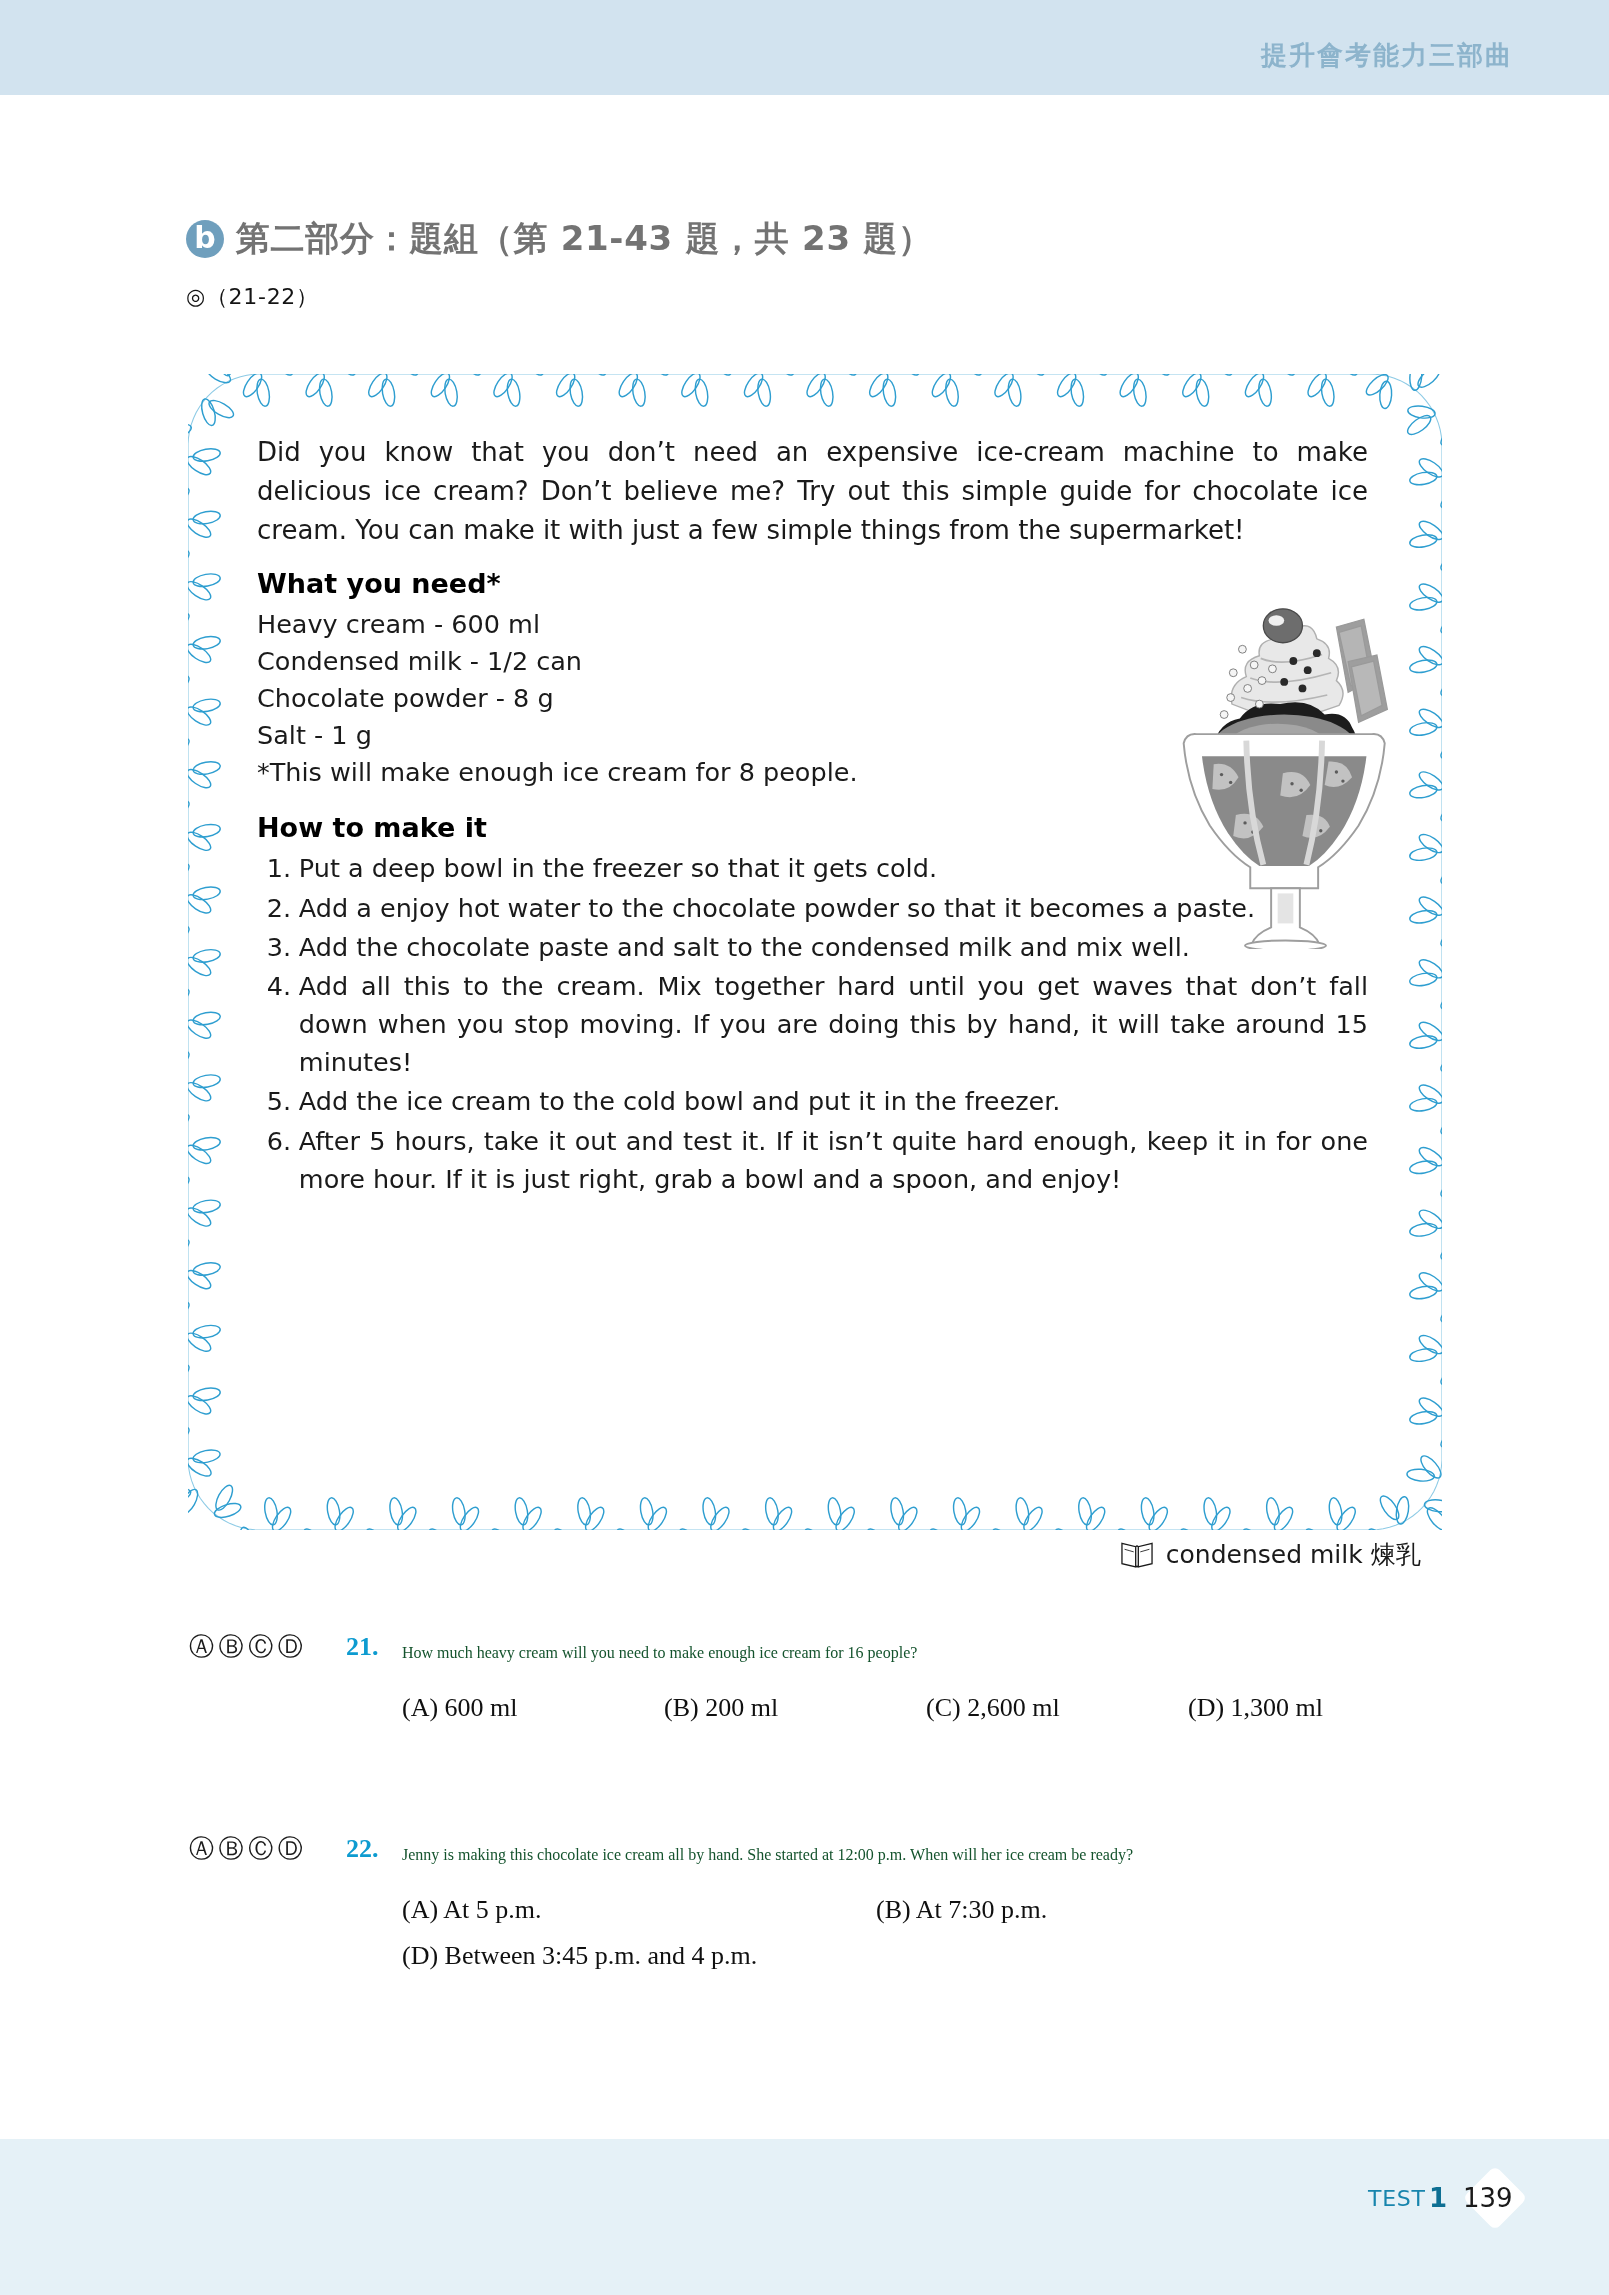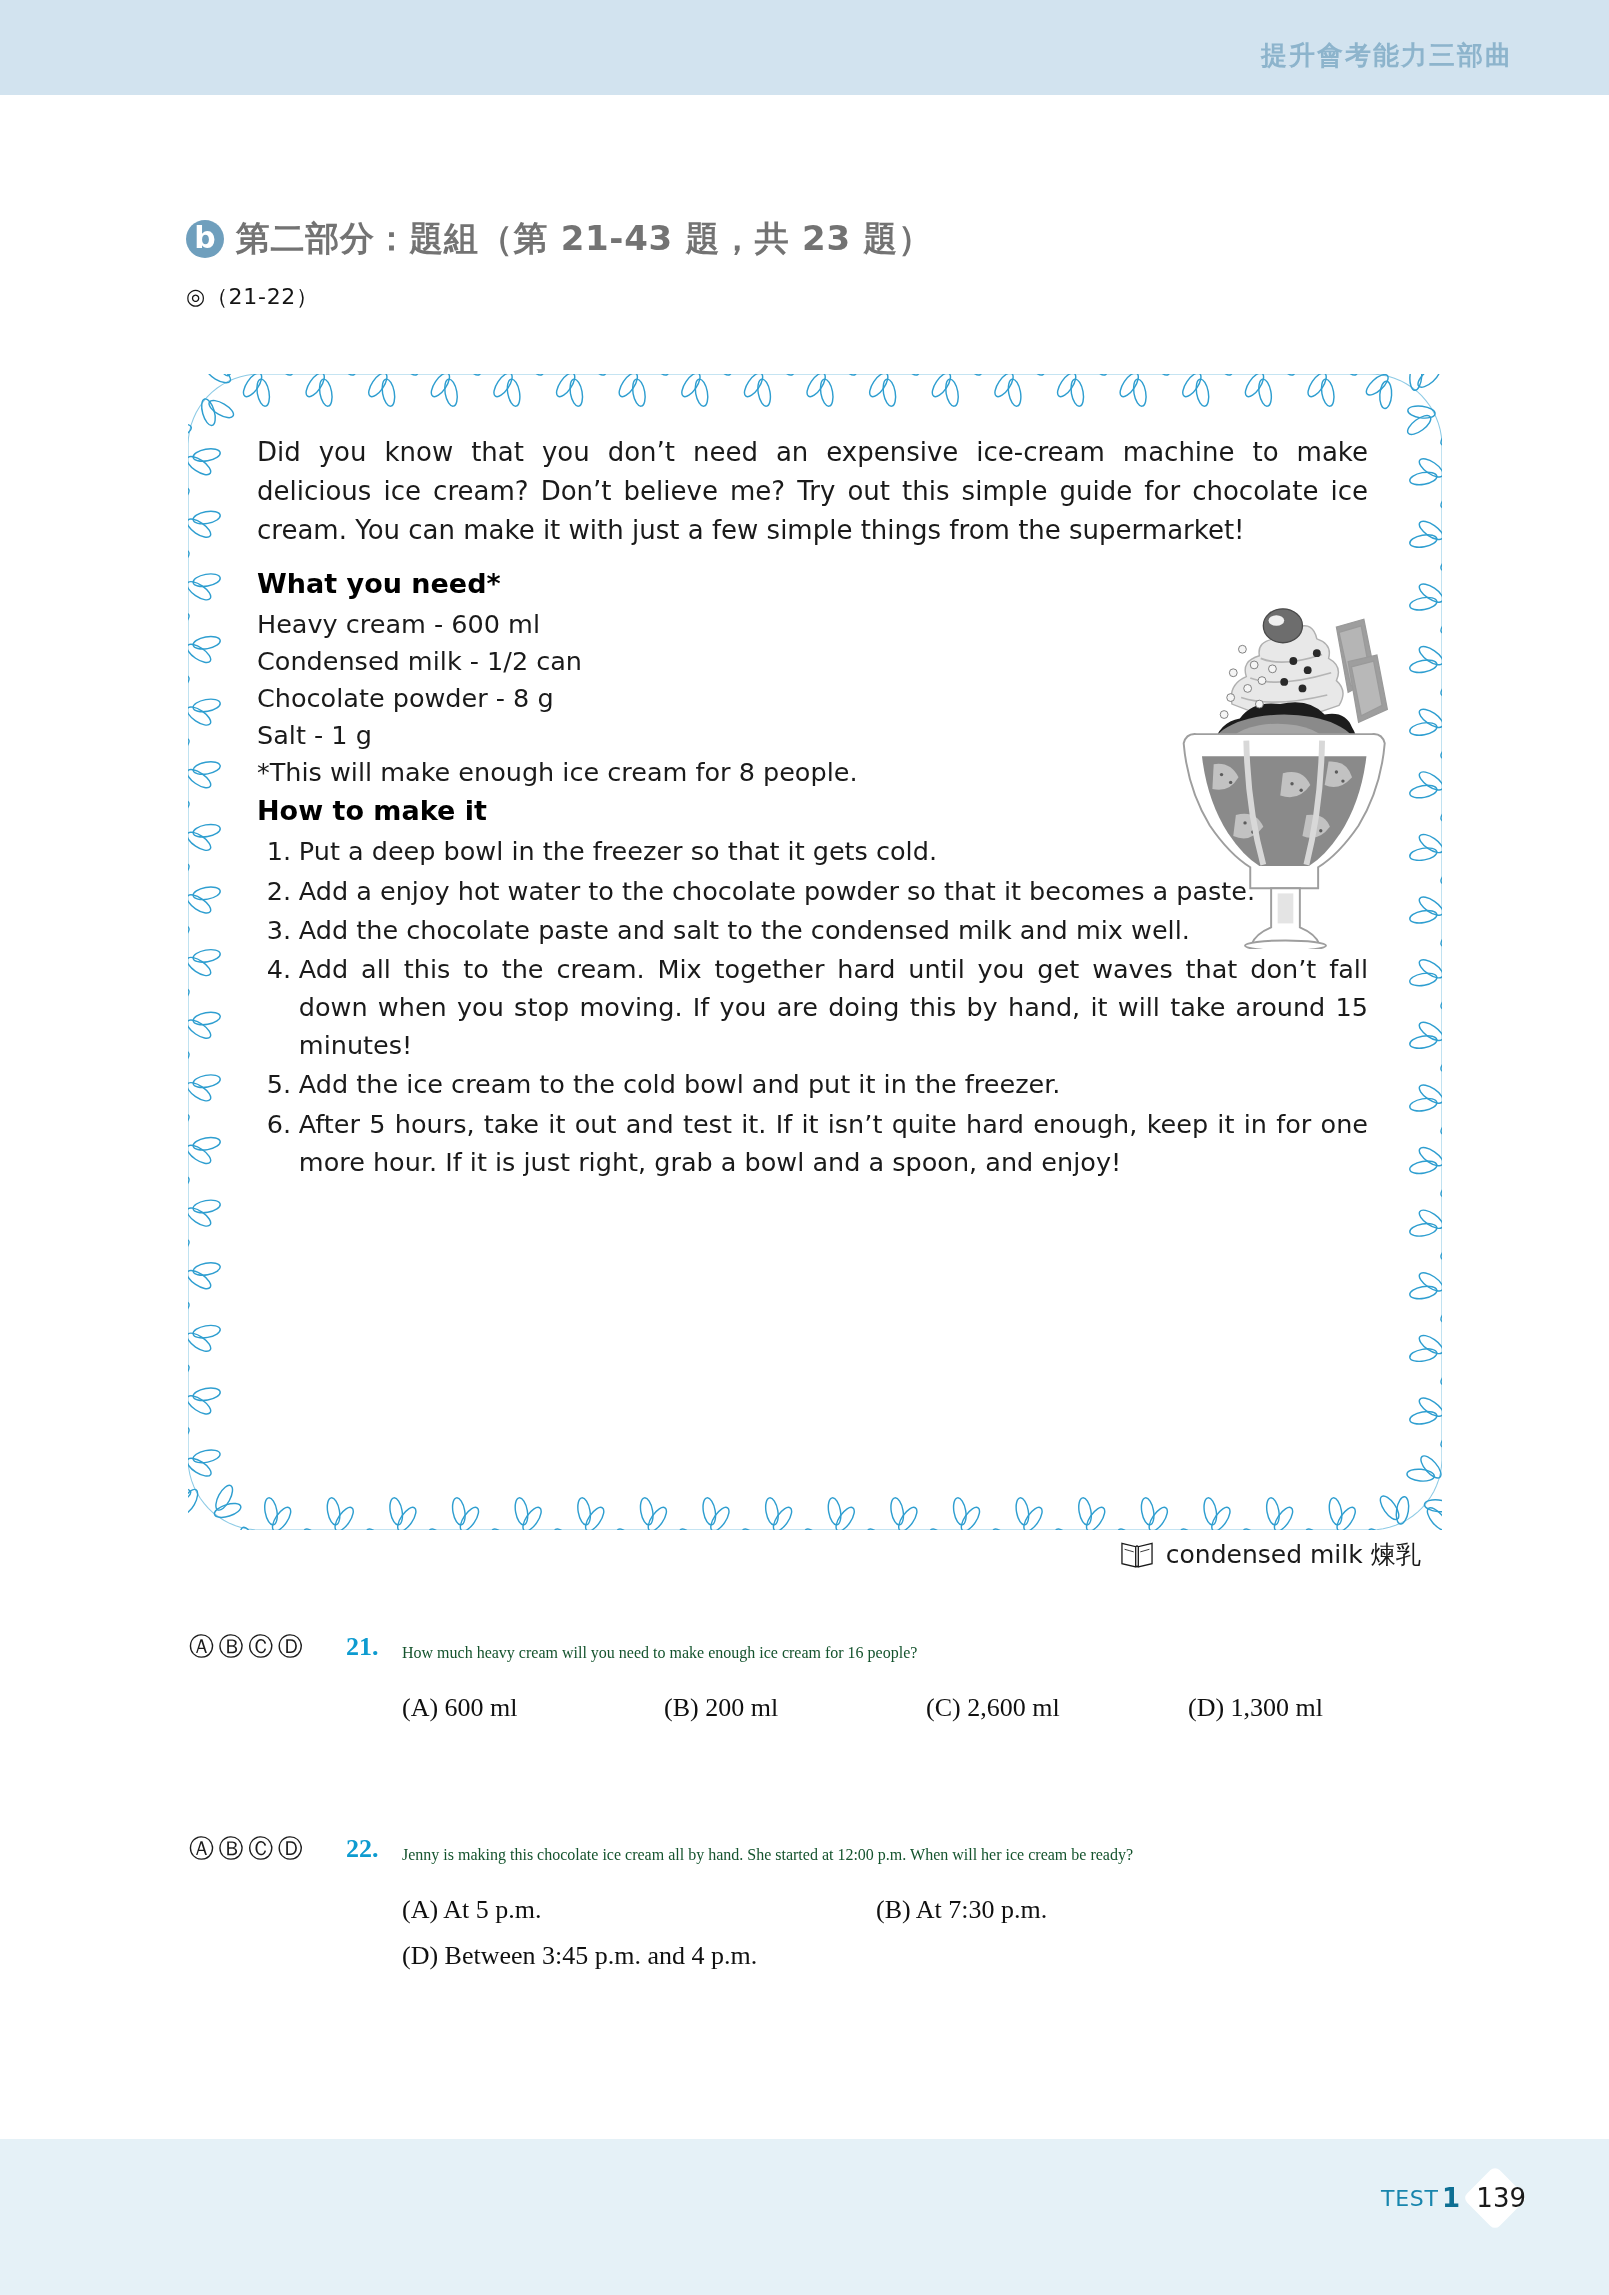--- a/index.html
+++ b/index.html
@@ -250,24 +250,24 @@
     font-size: 26px;
     font-weight: bold;
     color: #0d6f93;
     margin-left: 3.3px;
     font-family: "DejaVu Sans", "Liberation Sans", sans-serif;
   }
   .footer-page-diamond {
     position: relative;
     width: 63px;
     height: 63px;
-    margin-left: 3px;
+    margin-left: 16px;
     display: flex;
     align-items: center;
-    justify-content: flex-end;
+    justify-content: flex-start;
   }
   .footer-page-diamond::before {
     content: "";
     position: absolute;
     left: 50%; top: 50%;
     width: 46px; height: 46px;
     margin: -23px 0 0 -23px;
     background: #ffffff;
     transform: rotate(45deg);
     border-radius: 6.5px;
@@ -612,21 +612,21 @@
     <div class="sub-head">What you need*</div>
 
     <div>
       <div class="ingredient-line">Heavy cream - 600 ml</div>
       <div class="ingredient-line">Condensed milk - 1/2 can</div>
       <div class="ingredient-line">Chocolate powder - 8 g</div>
       <div class="ingredient-line">Salt - 1 g</div>
       <div class="ingredient-note">*This will make enough ice cream for 8 people.</div>
     </div>
 
-    <div class="sub-head" style="margin-top:4px">How to make it</div>
+    <div class="sub-head" style="margin-top:21px">How to make it</div>
 
     <div class="steps">
       <div class="step">
         <span class="step-num">1.</span>
         <span class="step-text">Put a deep bowl in the freezer so that it gets cold.</span>
       </div>
       <div class="step">
         <span class="step-num">2.</span>
         <span class="step-text">Add a enjoy hot water to the chocolate powder so that it becomes a paste.</span>
       </div>

